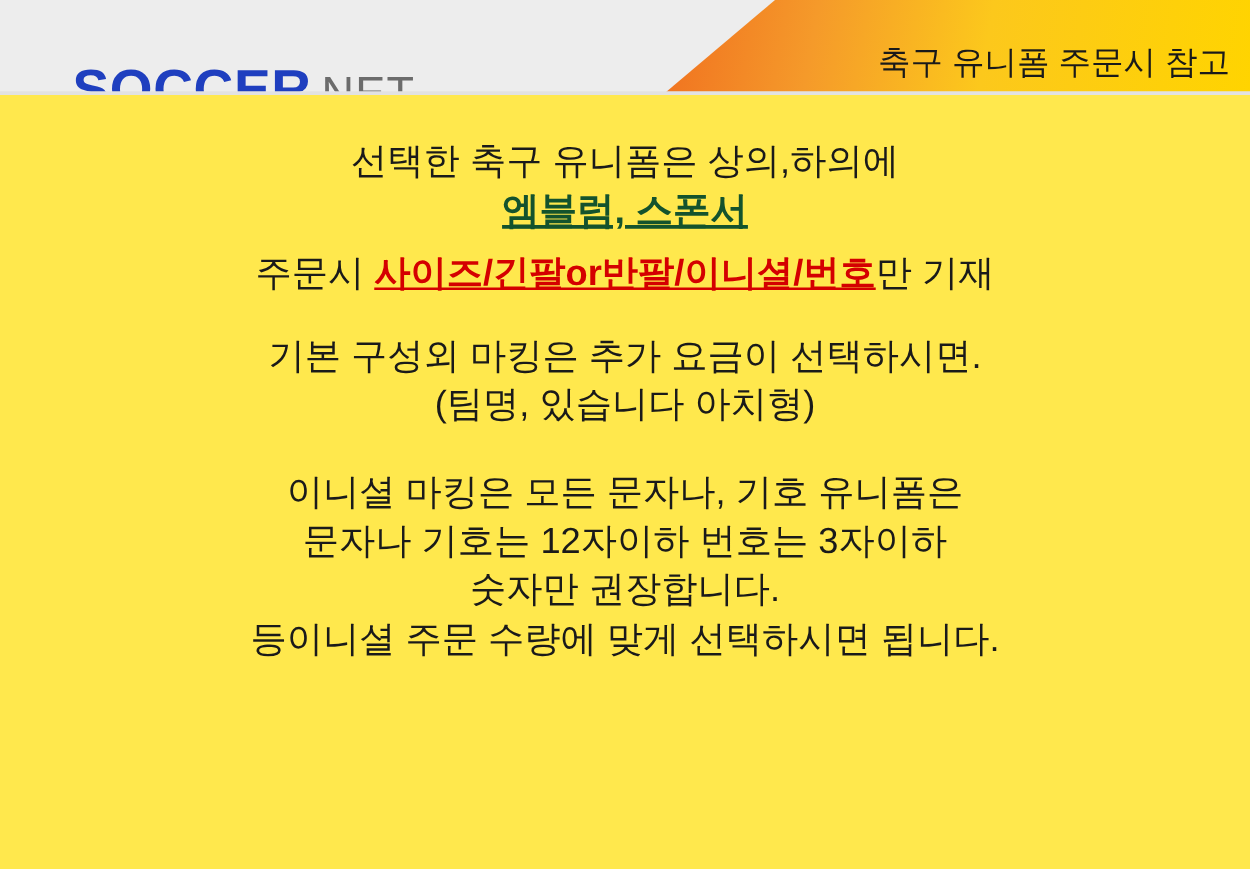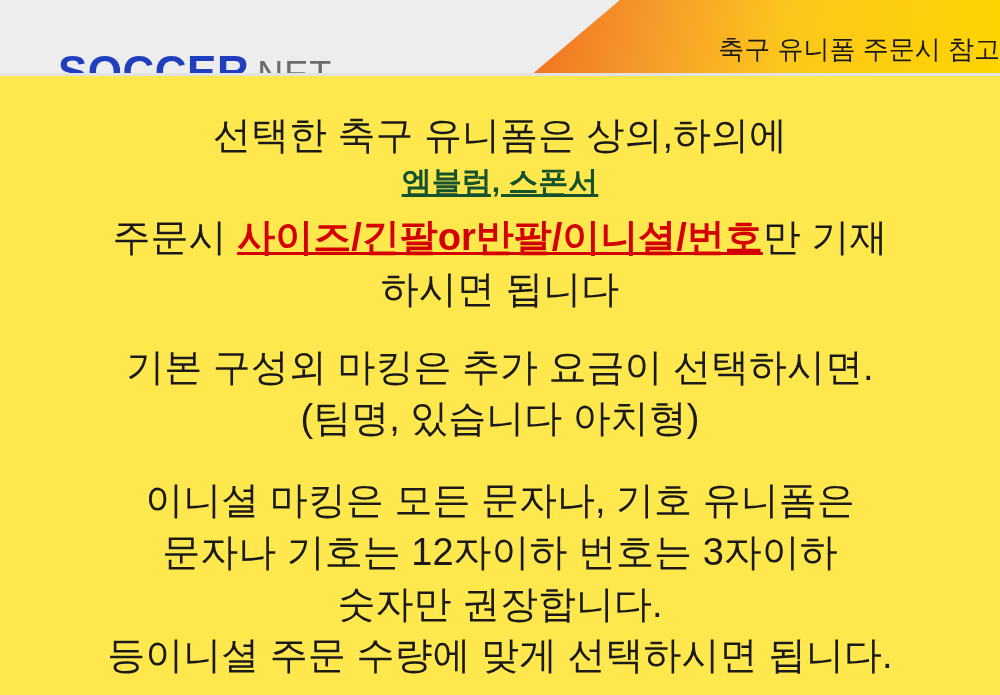--- a/index.html
+++ b/index.html
@@ -66,21 +66,21 @@
   }
   .header-banner-inner {
     position: absolute;
     right: 0;
     top: 0;
     width: 470px;
     height: 99px;
     display: flex;
     align-items: center;
     justify-content: flex-end;
-    padding-right: 0;
+    padding-right: 16px;
     box-sizing: border-box;
   }
   .header-banner-text {
     font-size: 26px;
     color: #1a1a1a;
     white-space: nowrap;
   }
 
   .header-rule {
     position: absolute;
@@ -96,21 +96,21 @@
     position: relative;
     width: 1000px;
     height: 619px;
     background: #ffe84d;
     box-sizing: border-box;
     padding-top: 34px;
     text-align: center;
   }
 
   .line {
-    font-size: 38px;
+    font-size: 29px;
     color: #1a1a1a;
     line-height: 1.36;
     white-space: nowrap;
   }
   .line.bold-red {
     color: #14532d;
     font-weight: bold;
     text-decoration: underline;
     font-size: 30px;
   }
@@ -143,21 +143,20 @@
   </div>
 
   <div class="panel">
 
     <div class="line">선택한 축구 유니폼은 상의,하의에</div>
     <div class="line bold-red">엠블럼, 스폰서</div>
 
     <div class="spacer-sm"></div>
 
     <div class="line"><span>주문시 </span><span class="hl">사이즈/긴팔or반팔/이니셜/번호</span><span>만 기재</span></div>
-    <div class="line">하시면 됩니다</div>
 
     <div class="spacer-md"></div>
 
     <div class="line">기본 구성외 마킹은 추가 요금이 선택하시면.</div>
     <div class="line">(팀명, 있습니다 아치형)</div>
 
     <div class="spacer-lg"></div>
 
     <div class="line">이니셜 마킹은 모든 문자나, 기호 유니폼은</div>
     <div class="line">문자나 기호는 12자이하 번호는 3자이하</div>

